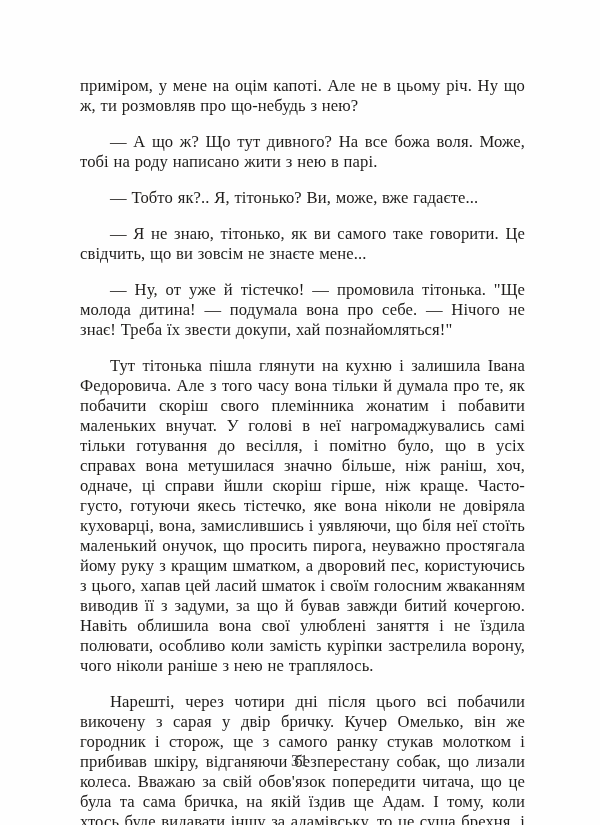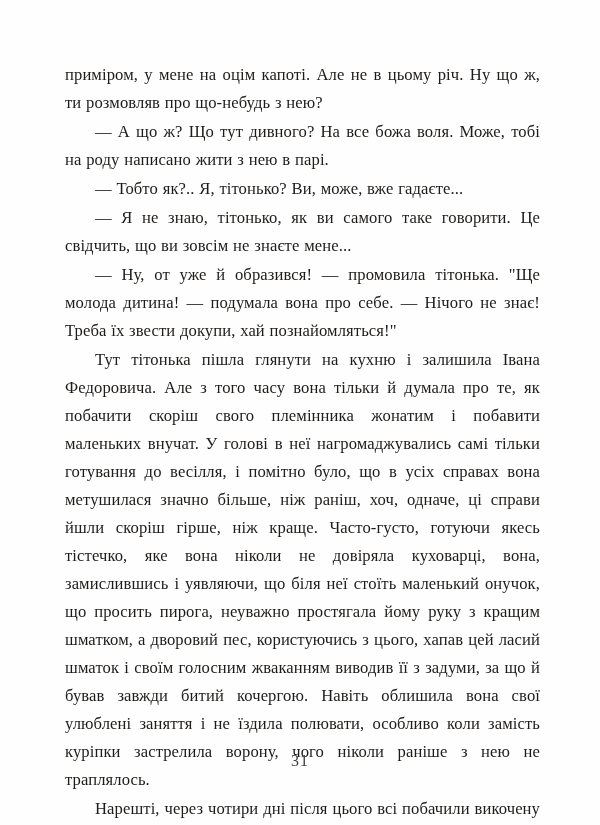--- a/index.html
+++ b/index.html
@@ -18,23 +18,23 @@
     font-family: "Liberation Serif", "DejaVu Serif", serif;
     color: #1e1c1a;
   }
   .text-block {
     position: absolute;
     top: 60px;
     left: 64px;
     width: 477px;
   }
   .para {
-    margin: 1px;
+    margin: 16px;
     font-size: 16.6px;
-    line-height: 28px;
+    line-height: 20px;
     text-align: justify;
     letter-spacing: 0.1px;
     word-spacing: 0.5px;
   }
   .para.indented {
     text-indent: 30px;
   }
   .page-number {
     position: absolute;
     top: 752px;
@@ -48,18 +48,18 @@
 </style>
 </head>
 <body>
 
 <div class="book-page">
   <div class="text-block">
       <p class="para">приміром, у мене на оцім капоті. Але не в цьому річ. Ну що ж, ти розмовляв про що-небудь з нею?</p>
       <p class="para indented">— А що ж? Що тут дивного? На все божа воля. Може, тобі на роду написано жити з нею в парі.</p>
       <p class="para indented">— Тобто як?.. Я, тітонько? Ви, може, вже гадаєте...</p>
       <p class="para indented">— Я не знаю, тітонько, як ви самого таке говорити. Це свідчить, що ви зовсім не знаєте мене...</p>
-      <p class="para indented">— Ну, от уже й образився! — промовила тітонька. "Ще молода дитина! — подумала вона про себе. — Нічого не знає! Треба їх звести докупи, хай познайомляться!"</p>
+      <p class="para indented">— Ну, от уже й тістечко! — промовила тітонька. "Ще молода дитина! — подумала вона про себе. — Нічого не знає! Треба їх звести докупи, хай познайомляться!"</p>
       <p class="para indented">Тут тітонька пішла глянути на кухню і залишила Івана Федоровича. Але з того часу вона тільки й думала про те, як побачити скоріш свого племінника жонатим і побавити маленьких внучат. У голові в неї нагромаджувались самі тільки готування до весілля, і помітно було, що в усіх справах вона метушилася значно більше, ніж раніш, хоч, одначе, ці справи йшли скоріш гірше, ніж краще. Часто-густо, готуючи якесь тістечко, яке вона ніколи не довіряла куховарці, вона, замислившись і уявляючи, що біля неї стоїть маленький онучок, що просить пирога, неуважно простягала йому руку з кращим шматком, а дворовий пес, користуючись з цього, хапав цей ласий шматок і своїм голосним жваканням виводив її з задуми, за що й бував завжди битий кочергою. Навіть облишила вона свої улюблені заняття і не їздила полювати, особливо коли замість куріпки застрелила ворону, чого ніколи раніше з нею не траплялось.</p>
       <p class="para indented">Нарешті, через чотири дні після цього всі побачили викочену з сарая у двір бричку. Кучер Омелько, він же городник і сторож, ще з самого ранку стукав молотком і прибивав шкіру, відганяючи безперестану собак, що лизали колеса. Вважаю за свій обов'язок попередити читача, що це була та сама бричка, на якій їздив ще Адам. І тому, коли хтось буде видавати іншу за адамівську, то це суща брехня, і бричка неодмінно підроблена. Зовсім невідомо, яким чи-</p>
     </div>
   <div class="page-number">31</div>
 </div>
 
 </body></html>

